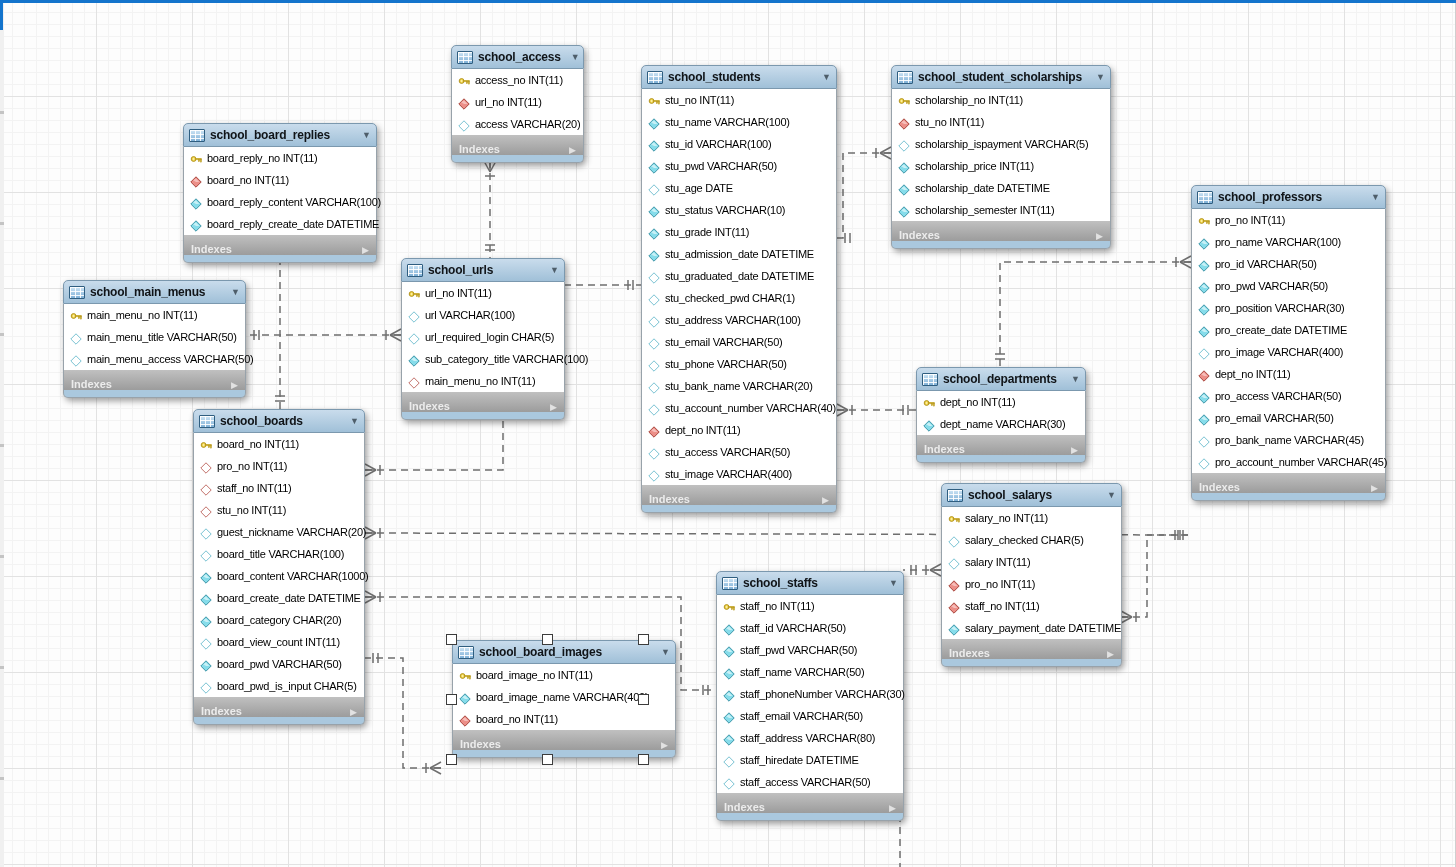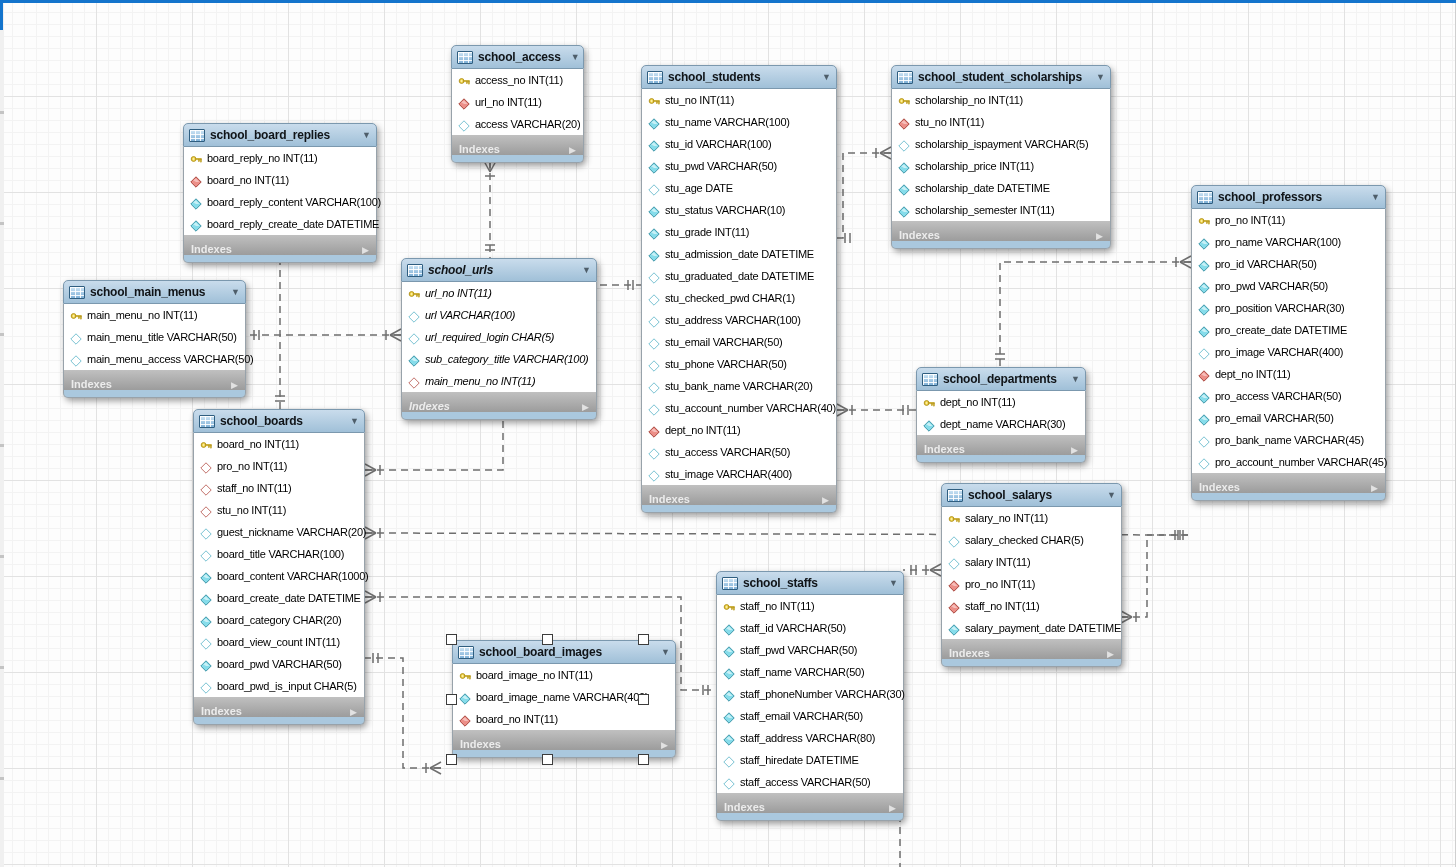--- a/index.html
+++ b/index.html
@@ -288,21 +288,21 @@
             </div>
           </div>
           <div class="tindexes">
             <span class="ilabel">Indexes</span>
             <span class="sp"></span>
             <span class="iarrow">▶</span>
           </div>
           <div class="tstrip"></div>
         </div>
       </div>
-      <div class="tbl" style="left: 401px; top: 258px; width: 196px; font-style: italic;">
+      <div class="tbl" style="left: 401px; top: 258px; width: 164px;">
         <div class="tbl-box">
           <div class="thead">
             <span class="ticon"></span>
             <span class="ttl">school_urls</span>
             <span class="sp"></span>
             <span class="collapse">▼</span>
           </div>
           <div class="tbody">
             <div class="trow">
               <span class="cicon"><svg width="12" height="12" viewBox="0 0 12 12">

